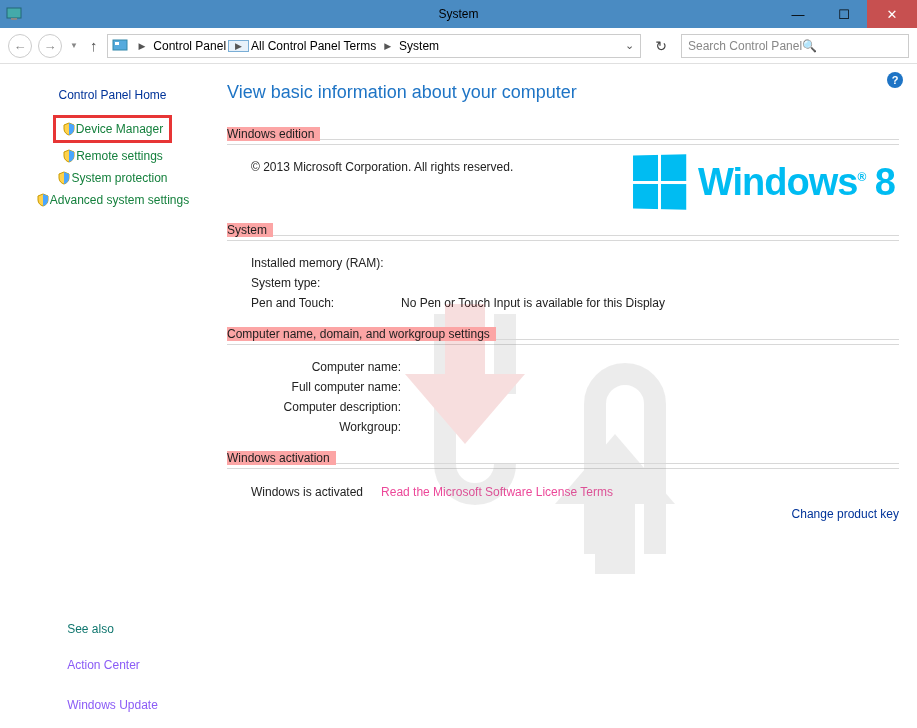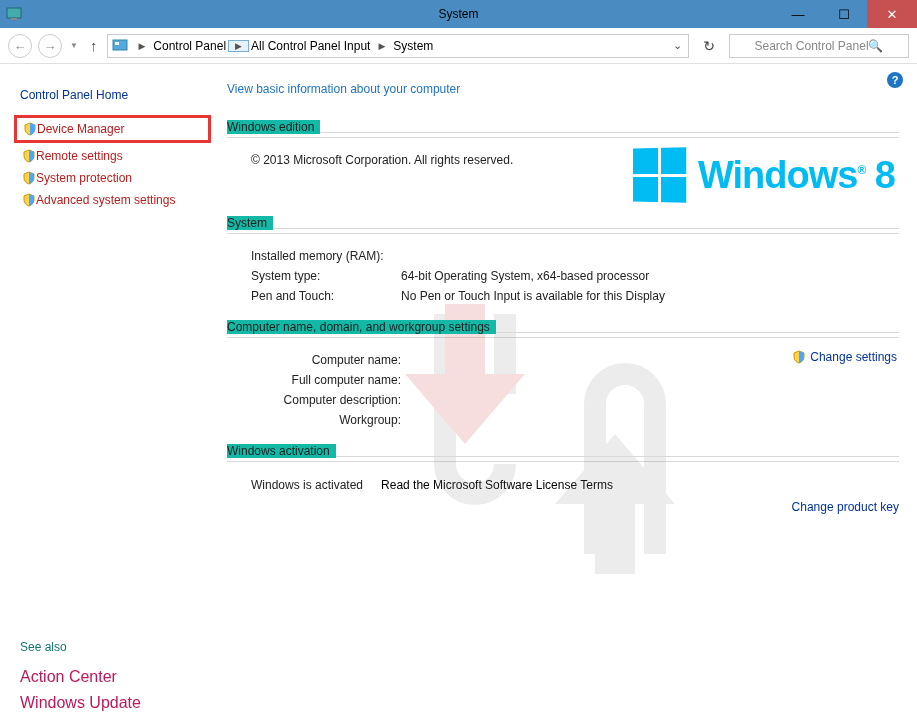--- a/index.html
+++ b/index.html
@@ -16,55 +16,55 @@
 .navbar { height: 36px; border-bottom: 1px solid #e0e0e0; display: flex; align-items: center; gap: 6px; padding: 0 8px; background: #fff; }
 .nav-arrow { width: 24px; height: 24px; border: 1px solid #ccc; border-radius: 50%; display: flex; align-items: center; justify-content: center; color: #888; font-size: 13px; }
 .nav-dd { color: #888; font-size: 8px; padding: 0 2px; }
 .nav-up { color: #555; font-size: 15px; padding: 0 4px; }
 .breadcrumb { flex: 1; border: 1px solid #ccc; height: 24px; display: flex; align-items: center; font-size: 12px; background: #fff; }
 .bc-icon { width: 16px; height: 16px; margin: 0 4px; }
 .bc-sep { padding: 0 6px; color: #555; font-size: 9px; }
 .bc-item { padding: 0 2px; }
 .bc-ctrl { padding: 0 6px; color: #555; font-size: 11px; }
 .refresh-btn { padding: 0 8px; color: #444; font-size: 14px; }
-.searchbox { width: 180px; border: 1px solid #ccc; height: 24px; display: flex; align-items: center; padding: 0 6px; font-size: 12px; color: #888; justify-content: center; }
+.searchbox { width: 228px; border: 1px solid #ccc; height: 24px; display: flex; align-items: center; padding: 0 6px; font-size: 12px; color: #888; justify-content: flex-start; }
 .search-icon { font-size: 12px; color: #888; }
 
 .body { flex: 1; display: flex; background: #fff; position: relative; }
 .help-icon { position: absolute; top: 8px; right: 14px; width: 16px; height: 16px; background: #1e74c5; color: #fff; border-radius: 50%; font-size: 11px; display: flex; align-items: center; justify-content: center; font-weight: bold; }
 
-.sidebar { width: 215px; padding: 16px 10px 12px 20px; display: flex; flex-direction: column; font-size: 12px; }
+.sidebar { width: 215px; padding: 16px 10px 12px 20px; display: flex; flex-direction: column; font-size: 12px; align-items: center; }
 .sidebar-heading { color: #003399; font-size: 12px; margin-bottom: 16px; margin-top: 8px; }
-.side-link { display: flex; align-items: center; gap: 0; color: #b91c1c; padding: 4px 2px; }
+.side-link { display: flex; align-items: center; gap: 0; color: #15803d; padding: 4px 2px; }
 .side-link.highlighted { border: 3px solid #e73535; padding: 4px 6px; margin: -3px -6px 2px -6px; }
 .see-also-block { margin-top: auto; }
 .see-also { color: #0f766e; font-size: 12px; margin-bottom: 10px; }
-.sa-link { color: #be185d; padding: 4px 0; font-size: 16px; }
+.sa-link { color: #8b5cf6; padding: 4px 0; font-size: 12px; margin-top: 18px; }
 
 .content { flex: 1; padding: 18px 18px 12px 12px; font-size: 12px; color: #222; position: relative; }
 .watermark { position: absolute; top: 190px; left: 120px; width: 430px; height: 350px; opacity: 0.15; pointer-events: none; }
-.page-title { color: #1e74c5; font-size: 12px; margin-bottom: 18px; font-weight: 400; }
+.page-title { color: #1e74c5; font-size: 18px; margin-bottom: 18px; font-weight: 400; }
 .fieldset { margin-bottom: 8px; }
 .legend { color: #1e1e1e; font-size: 12px; padding-bottom: 4px; border-bottom: 1px solid #d8d8d8; margin-bottom: 8px; position: relative; }
-.legend span { background: #14b8a6; padding-right: 6px; position: relative; top: 6px; }
+.legend span { background: #fca5a5; padding-right: 6px; position: relative; top: 6px; }
 .legend-line { border-bottom: 1px solid #d8d8d8; margin-bottom: 12px; margin-top: -4px; }
 .fs-body { padding-left: 24px; }
 .row { display: flex; padding: 3px 0; font-size: 12px; }
 .row-label { width: 150px; }
 .row-value { flex: 1; }
 .edition-block { display: flex; justify-content: space-between; align-items: flex-start; }
 .win-logo { display: flex; align-items: center; gap: 12px; margin-top: -2px; margin-right: 4px; }
 .win-logo .sq { display: grid; grid-template-columns: 1fr 1fr; grid-template-rows: 1fr 1fr; gap: 3px; width: 54px; height: 54px; transform: perspective(200px) rotateY(-10deg); }
 .win-logo .sq div { background: #00bcf2; }
 .win-logo-text { color: #00bcf2; font-size: 38px; font-weight: 700; letter-spacing: -1px; }
 .win-logo-text .r { font-size: 12px; vertical-align: super; }
 .change-link { color: #003399; display: inline-flex; align-items: center; gap: 4px; }
 .right-link { text-align: right; margin-top: 8px; color: #003399; }
 .act-row { padding-left: 24px; display: flex; gap: 18px; font-size: 12px; padding-top: 4px; }
-.act-link { color: #000000; }
+.act-link { color: #ec4899; }
 .cs-row { display:flex; }
 .cs-left { flex:1;text-align:right; }
 .cs-right { padding-right: 2px; }
 svg.shield-svg { width:14px; height:14px; }
 </style>
 </head>
 <body>
 <div class="window">
 
 <div class="titlebar">
@@ -86,21 +86,21 @@
   <div class="nav-dd">▼</div>
   <div class="nav-up">↑</div>
   <div class="breadcrumb">
     <svg class="bc-icon" viewBox="0 0 16 16">
           <rect x="1" y="2" width="14" height="10" fill="#5ad" stroke="#38a"></rect>
           <rect x="3" y="4" width="4" height="3" fill="#fff"></rect>
         </svg>
     <span class="bc-sep">▶</span>
     <span class="bc-item">Control Panel</span>
     <span class="bc-sep active" style="border:1px solid #7aaed6;background:#e7f1fa;">▶</span>
-    <span class="bc-item">All Control Panel Input</span>
+    <span class="bc-item">All Control Panel Terms</span>
     <span class="bc-sep">▶</span>
     <span class="bc-item">System</span>
     <span style="margin-left:auto" class="bc-ctrl">⌄</span>
   </div>
   <div class="refresh-btn">↻</div>
   <div class="searchbox">
     <span>Search Control Panel</span>
     <span class="search-icon">🔍</span>
   </div>
 </div>
@@ -184,21 +184,20 @@
     <div class="fieldset">
       <div class="legend"><span>System</span></div>
       <div class="legend-line"></div>
       <div class="fs-body">
         <div class="row">
               <div class="row-label">Installed memory (RAM):</div>
               <div class="row-value"></div>
             </div>
         <div class="row">
               <div class="row-label">System type:</div>
-              <div class="row-value">64-bit Operating System, x64-based processor</div>
             </div>
         <div class="row">
               <div class="row-label">Pen and Touch:</div>
               <div class="row-value">No Pen or Touch Input is available for this Display</div>
             </div>
       </div>
     </div>
 
     <div class="fieldset">
       <div class="legend"><span>Computer name, domain, and workgroup settings</span></div>
@@ -215,29 +214,20 @@
               </div>
           <div class="row">
                 <div class="row-label">Computer description:</div>
                 <div class="row-value"></div>
               </div>
           <div class="row">
                 <div class="row-label">Workgroup:</div>
                 <div class="row-value"></div>
               </div>
         </div>
-        <div class="cs-right">
-          <span class="change-link">
-            <svg class="shield-svg" viewBox="0 0 14 14">
-                  <path d="M7 1 L12 3 V7 C12 10 9.5 12.5 7 13 C4.5 12.5 2 10 2 7 V3 Z" fill="#ffd24d" stroke="#c99a00"></path>
-                  <path d="M7 1 L12 3 V7 C12 10 9.5 12.5 7 13 Z" fill="#4aa6ff"></path>
-                </svg>
-            <span>Change settings</span>
-          </span>
-        </div>
       </div>
     </div>
 
     <div class="fieldset">
       <div class="legend"><span>Windows activation</span></div>
       <div class="legend-line"></div>
       <div class="act-row">
         <span>Windows is activated</span>
         <span class="act-link">Read the Microsoft Software License Terms</span>
       </div>

